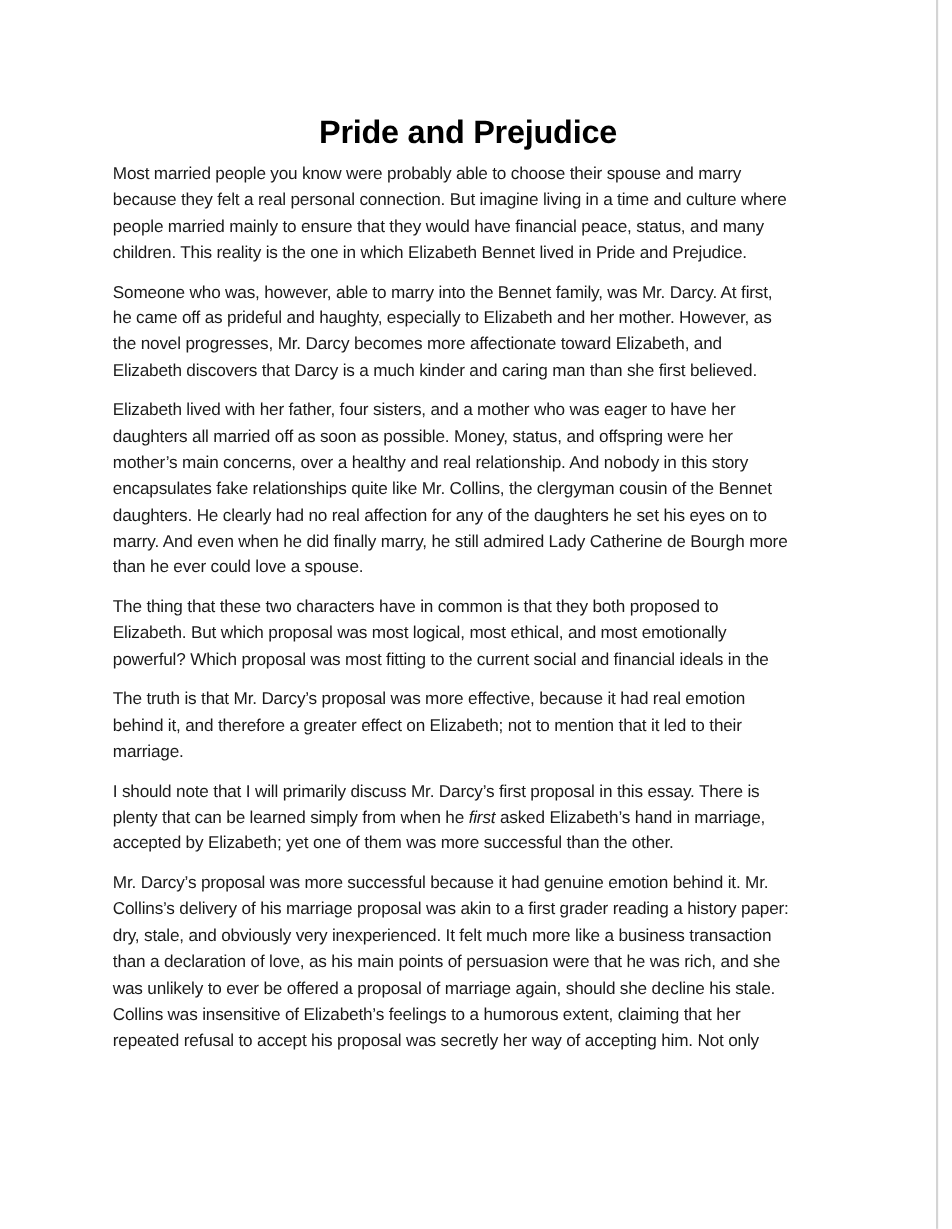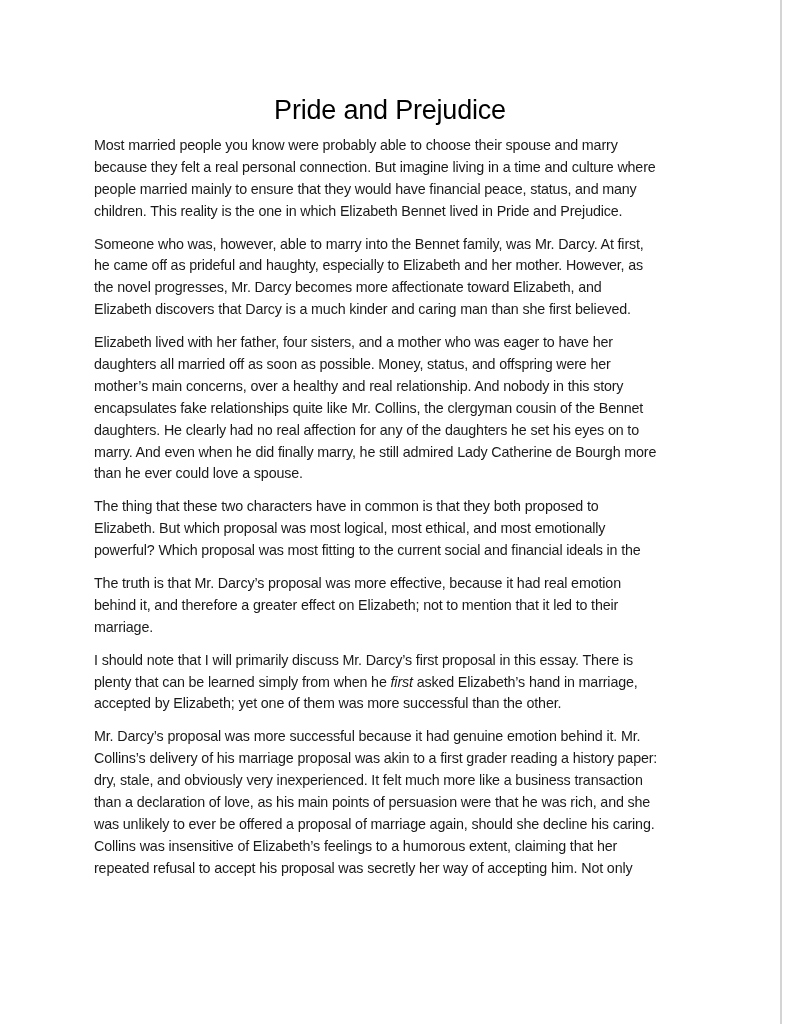--- a/index.html
+++ b/index.html
@@ -38,20 +38,21 @@
       position: absolute;
       left: 0;
       top: 93px;
       width: 780px;
       text-align: center;
       font-family: "Liberation Sans", sans-serif;
       font-size: 27px;
       line-height: 34px;
       color: #000000;
       letter-spacing: -0.2px;
+      font-weight: bold;
     }
     .body {
       position: absolute;
       left: 90px;
       top: 135px;
       width: 620px;
       font-family: "Liberation Sans", sans-serif;
       font-size: 14.3px;
       line-height: 21.9px;
       color: #1a1a1a;
@@ -115,21 +116,21 @@
       <span class="line">I should note that I will primarily discuss Mr. Darcy’s first proposal in this essay. There is</span>
       <span class="line"><span>plenty that can be learned simply from when he </span><em>first</em><span> asked Elizabeth’s hand in marriage,</span></span>
       <span class="line">accepted by Elizabeth; yet one of them was more successful than the other.</span>
     </p>
 
     <p class="para">
       <span class="line">Mr. Darcy’s proposal was more successful because it had genuine emotion behind it. Mr.</span>
       <span class="line">Collins’s delivery of his marriage proposal was akin to a first grader reading a history paper:</span>
       <span class="line">dry, stale, and obviously very inexperienced. It felt much more like a business transaction</span>
       <span class="line">than a declaration of love, as his main points of persuasion were that he was rich, and she</span>
-      <span class="line">was unlikely to ever be offered a proposal of marriage again, should she decline his caring.</span>
+      <span class="line">was unlikely to ever be offered a proposal of marriage again, should she decline his stale.</span>
       <span class="line">Collins was insensitive of Elizabeth’s feelings to a humorous extent, claiming that her</span>
       <span class="line">repeated refusal to accept his proposal was secretly her way of accepting him. Not only</span>
     </p>
   </div>
 </div>
 
 <div class="page-edge"></div>
 <div class="page-gutter"></div>
 
 </body></html>

